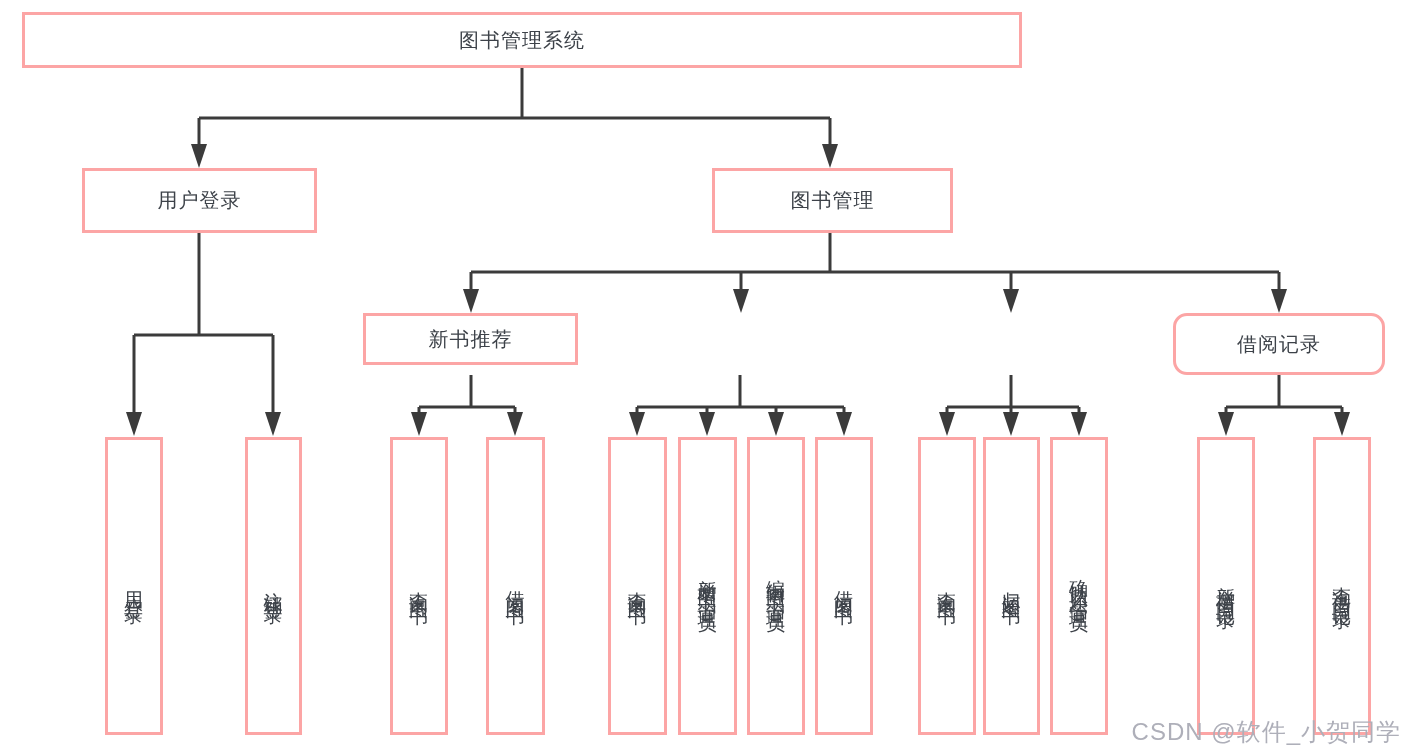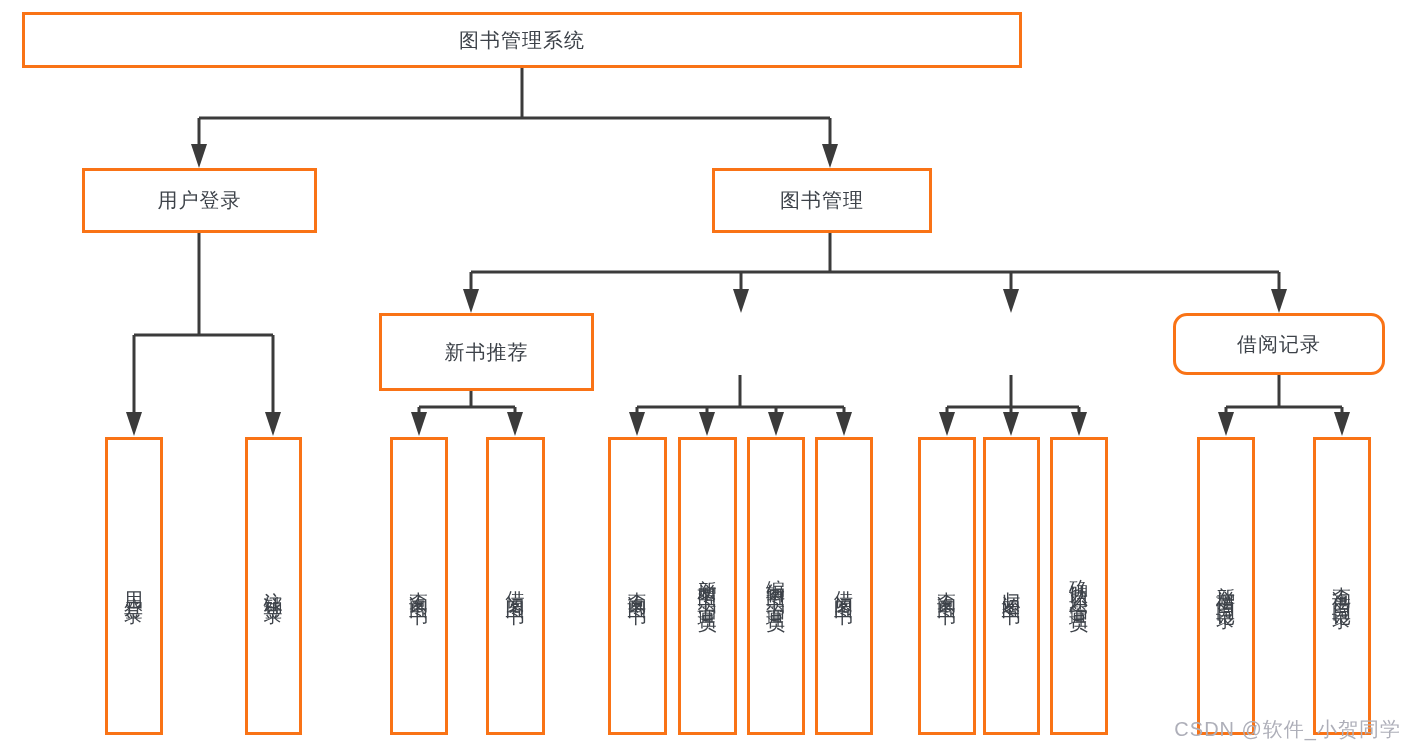--- a/index.html
+++ b/index.html
@@ -13,41 +13,41 @@
   }
   .connectors {
     position: absolute;
     left: 0; top: 0;
     width: 1405px; height: 747px;
     pointer-events: none;
   }
   .node {
     position: absolute;
     box-sizing: border-box;
-    border: 3px solid #f97316;
+    border: 3px solid #fca5a5;
     background: #ffffff;
     color: #3d4249;
     display: flex;
     align-items: center;
     justify-content: center;
     text-align: center;
   }
   .node.h { font-size: 20px; letter-spacing: 1px; }
   .node.v {
     writing-mode: vertical-rl;
     font-size: 19px;
     letter-spacing: 5px;
     line-height: 1;
     padding: 10px 0;
   }
   
   .root   { left: 22px;   top: 12px;  width: 1000px; height: 56px; }
   .l2a    { left: 82px;   top: 168px; width: 235px;  height: 65px; }
-  .l2b    { left: 712px;  top: 168px; width: 220px;  height: 65px; }
-  .l3a    { left: 363px;  top: 313px; width: 215px;  height: 78px; margin-left: 16px; }
+  .l2b    { left: 712px;  top: 168px; width: 241px;  height: 65px; }
+  .l3a    { left: 363px;  top: 313px; width: 215px;  height: 52px; }
   .l3b    { left: 633px;  top: 313px; width: 213px;  height: 62px; }
   .l3c    { left: 903px;  top: 313px; width: 215px;  height: 62px; }
   .l3d    { left: 1173px; top: 313px; width: 212px;  height: 62px; border-radius: 14px; }
   
   .leaf { top: 437px; height: 298px; }
   .lf1  { left: 105px;  width: 58px; }
   .lf2  { left: 245px;  width: 57px; }
   .lf3  { left: 390px;  width: 58px; }
   .lf4  { left: 486px;  width: 59px; }
   .lf5  { left: 608px;  width: 59px; }
@@ -56,21 +56,21 @@
   .lf8  { left: 815px;  width: 58px; }
   .lf9  { left: 918px;  width: 58px; }
   .lf10 { left: 983px;  width: 57px; }
   .lf11 { left: 1050px; width: 58px; }
   .lf12 { left: 1197px; width: 58px; }
   .lf13 { left: 1313px; width: 58px; }
   .watermark {
     position: absolute;
     right: 4px;
     top: 716px;
-    font-size: 20px;
+    font-size: 24px;
     color: #aeafb9;
     letter-spacing: 1px;
     white-space: nowrap;
   }
 </style>
 </head>
 <body>
 
 <div class="canvas">
 

